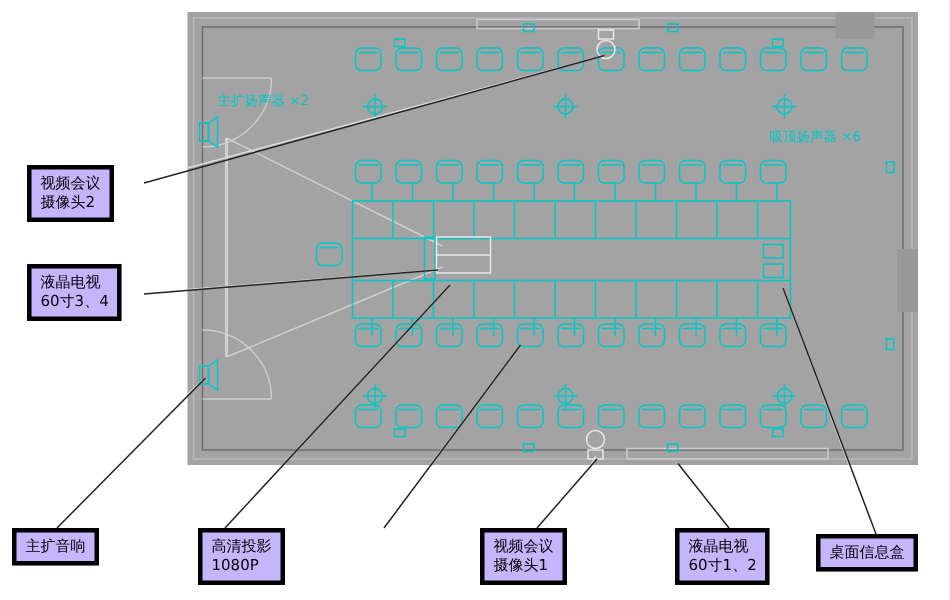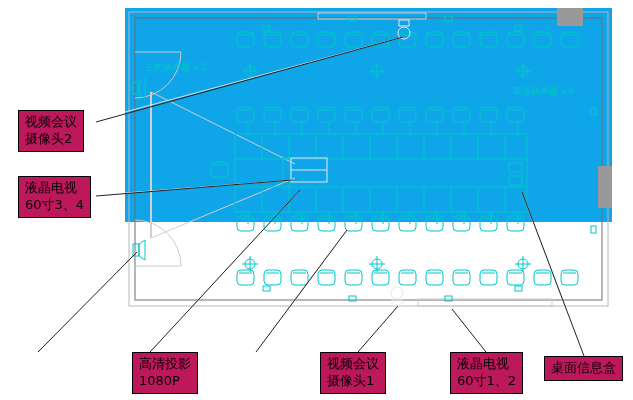--- a/index.html
+++ b/index.html
@@ -1,21 +1,21 @@
 <!DOCTYPE html>
 <html><head>
 <meta charset="utf-8">
 <style>
   html,body{margin:0;padding:0;background:#ffffff;}
   #stage{position:relative;width:633px;height:400px;background:#ffffff;overflow:hidden;
          font-family:"DejaVu Sans","Liberation Sans",sans-serif;}
-  #cad-panel{position:absolute;left:125px;top:8px;width:487px;height:214px;background:#0ea5e9;}
+  #cad-panel{position:absolute;left:125px;top:8px;width:487px;height:302px;background:#a3a3a3;}
   #leader-overlay{position:absolute;left:0;top:0;width:633px;height:400px;pointer-events:none;z-index:5;}
-  .lbl{position:absolute;z-index:10;background:#be185d;border:1px solid #000000;
-       font-size:13px;line-height:1.3;padding:3px 6px;color:#000;
+  .lbl{position:absolute;z-index:10;background:#c4b5fd;border:3px solid #000000;
+       font-size:10px;line-height:1.3;padding:3px 6px;color:#000;
        white-space:pre-line;text-align:left;}
   .lbl-camera2{left:18px;top:110px;}
   .lbl-tv34{left:18px;top:176px;}
   .lbl-main-audio{left:8px;top:352px;}
   .lbl-projector{left:112px;top:352px;margin-left:20px;}
   .lbl-hand{left:222px;top:352px;}
   .lbl-camera1{left:320px;top:352px;}
   .lbl-tv12{left:450px;top:352px;}
   .lbl-infobox{left:544px;top:356px;}
 </style>
@@ -206,20 +206,21 @@
       <line x1="358" y1="352" x2="398" y2="306"></line>
       <line x1="486" y1="352" x2="452" y2="309"></line>
       <line x1="584" y1="356" x2="522" y2="192"></line>
     </g>
   </svg>
 
   <div class="lbl lbl-camera2">视频会议
 摄像头2</div>
   <div class="lbl lbl-tv34">液晶电视
 60寸3、4</div>
+  <div class="lbl lbl-main-audio">主扩音响</div>
   <div class="lbl lbl-projector">高清投影
 1080P</div>
   <div class="lbl lbl-camera1">视频会议
 摄像头1</div>
   <div class="lbl lbl-tv12">液晶电视
 60寸1、2</div>
   <div class="lbl lbl-infobox">桌面信息盒</div>
 
 </div>
 

